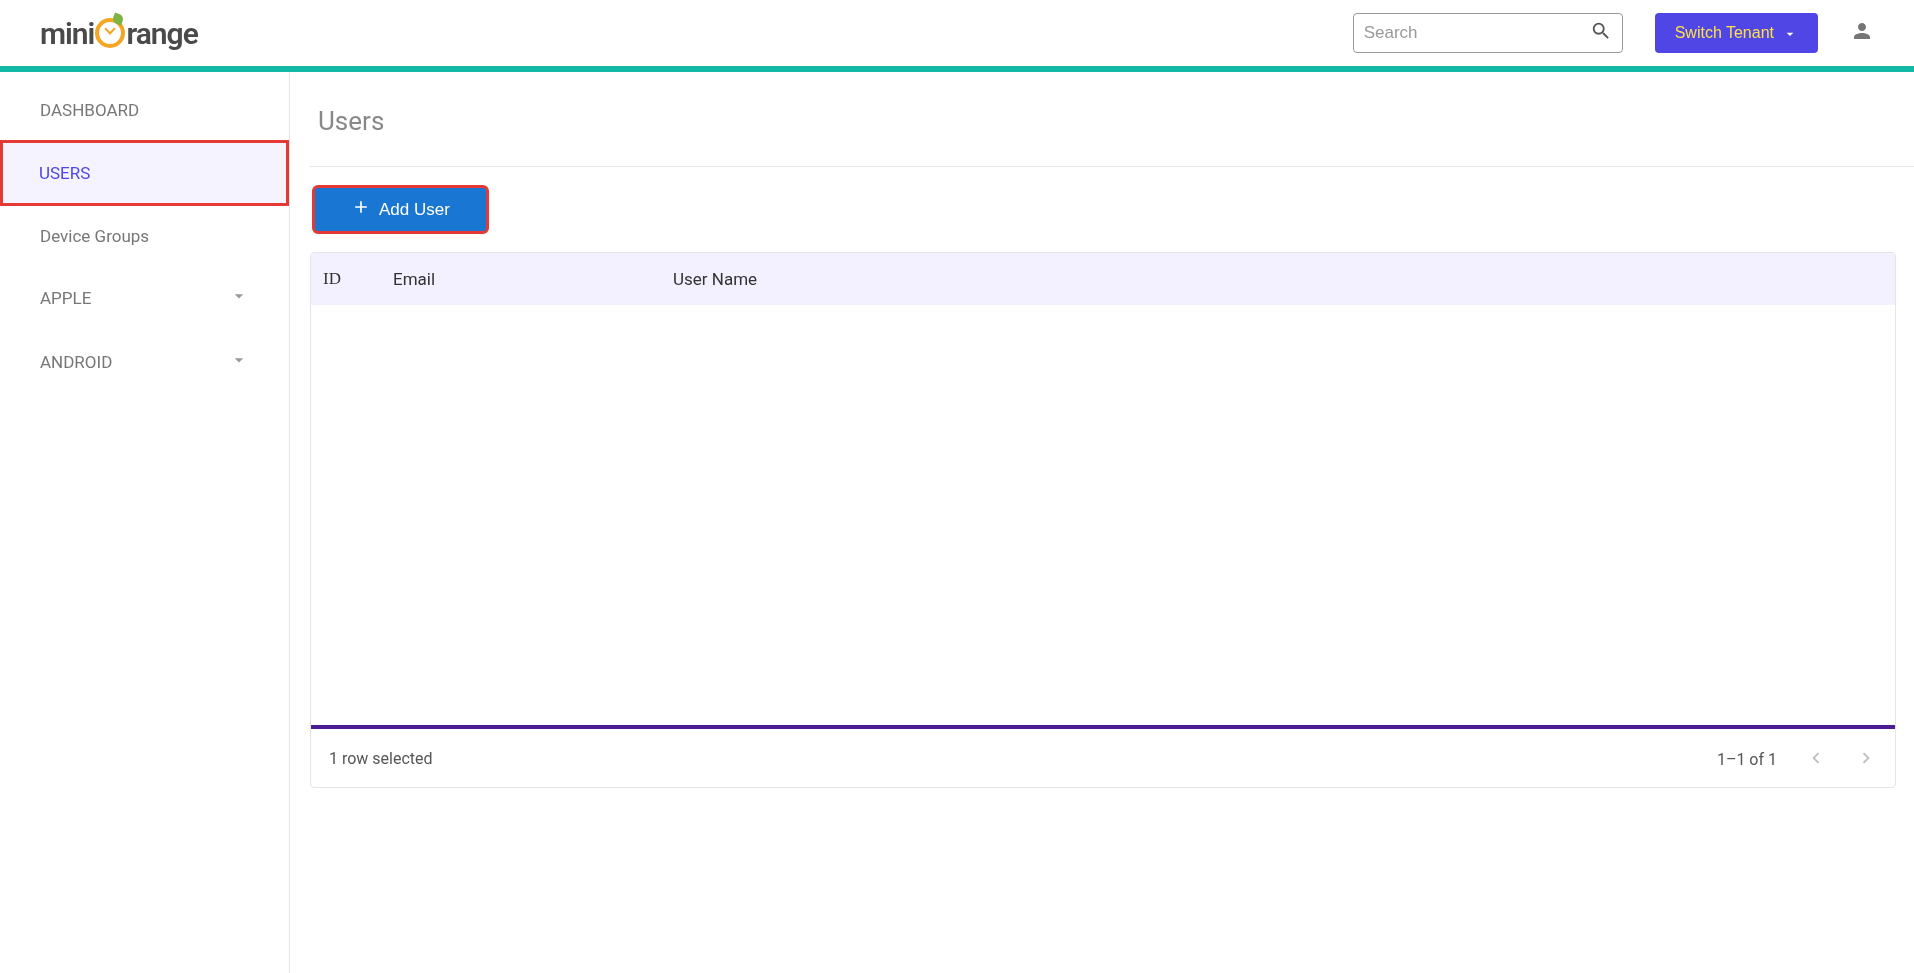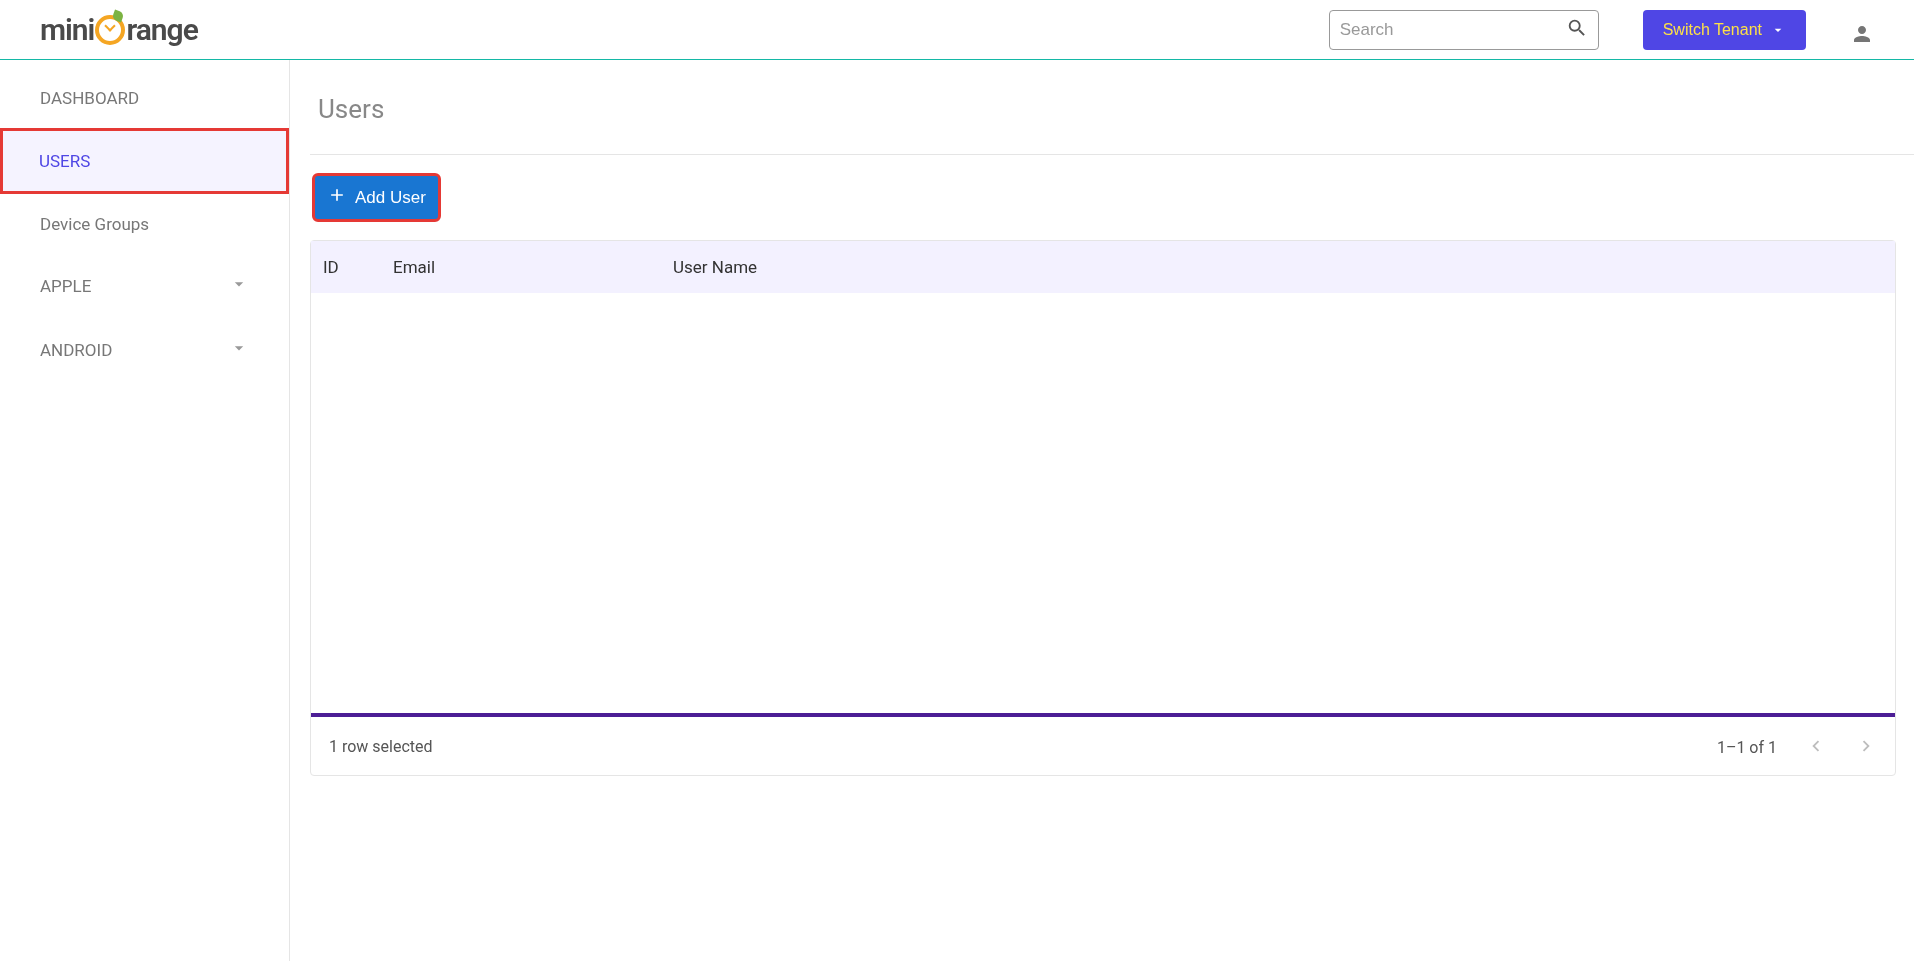--- a/index.html
+++ b/index.html
@@ -10,22 +10,22 @@
   body {
     font-family: -apple-system, BlinkMacSystemFont, "Segoe UI", Roboto, Helvetica, Arial, sans-serif;
     background: #fff;
     color: #333;
   }
   .header {
     display: flex;
     align-items: center;
     justify-content: space-between;
     padding: 14px 40px;
-    border-bottom: 1px solid #14b8a6;
-    height: 60px;
+    border-bottom: 6px solid #14b8a6;
+    height: 72px;
   }
   .logo {
     display: flex;
     align-items: center;
     font-size: 30px;
     font-weight: 600;
     color: #4a4a4a;
     letter-spacing: -1px;
   }
   .logo .orange-o {
@@ -56,22 +56,22 @@
     position: absolute;
     width: 6px;
     height: 6px;
     border-right: 2px solid #f5a623;
     border-bottom: 2px solid #f5a623;
     transform: rotate(45deg);
     top: 3px;
   }
   .header-right {
     display: flex;
-    align-items: flex-end;
-    gap: 44px;
+    align-items: center;
+    gap: 32px;
   }
   .search-box {
     display: flex;
     align-items: center;
     border: 1px solid #999;
     border-radius: 4px;
     padding: 6px 10px;
     width: 270px;
     height: 40px;
   }
@@ -164,21 +164,21 @@
     padding: 14px 8px 30px 8px;
     border-bottom: 1px solid #e5e5e5;
     margin-bottom: 18px;
     font-weight: 400;
   }
   .add-user-btn {
     background: #1976d2;
     color: #fff;
     border: 3px solid #e53935;
     border-radius: 6px;
-    padding: 9px 12px;
+    padding: 9px 36px;
     font-size: 17px;
     display: inline-flex;
     align-items: center;
     gap: 8px;
     cursor: pointer;
     margin-left: 2px;
     margin-bottom: 18px;
   }
   .plus-icon svg {
     width: 20px;
@@ -190,21 +190,21 @@
     border-radius: 4px;
     margin-right: 18px;
   }
   .table-header {
     display: flex;
     background: #f3f1ff;
     padding: 16px 12px;
     font-size: 17px;
     color: #333;
   }
-  .col-id { width: 70px; }
+  .col-id { width: 70px; font-family: Liberation Serif, serif; }
   .col-email { width: 280px; }
   .col-username { flex: 1; }
   .table-body {
     height: 420px;
   }
   .table-footer {
     display: flex;
     align-items: center;
     justify-content: space-between;
     padding: 18px 18px;

